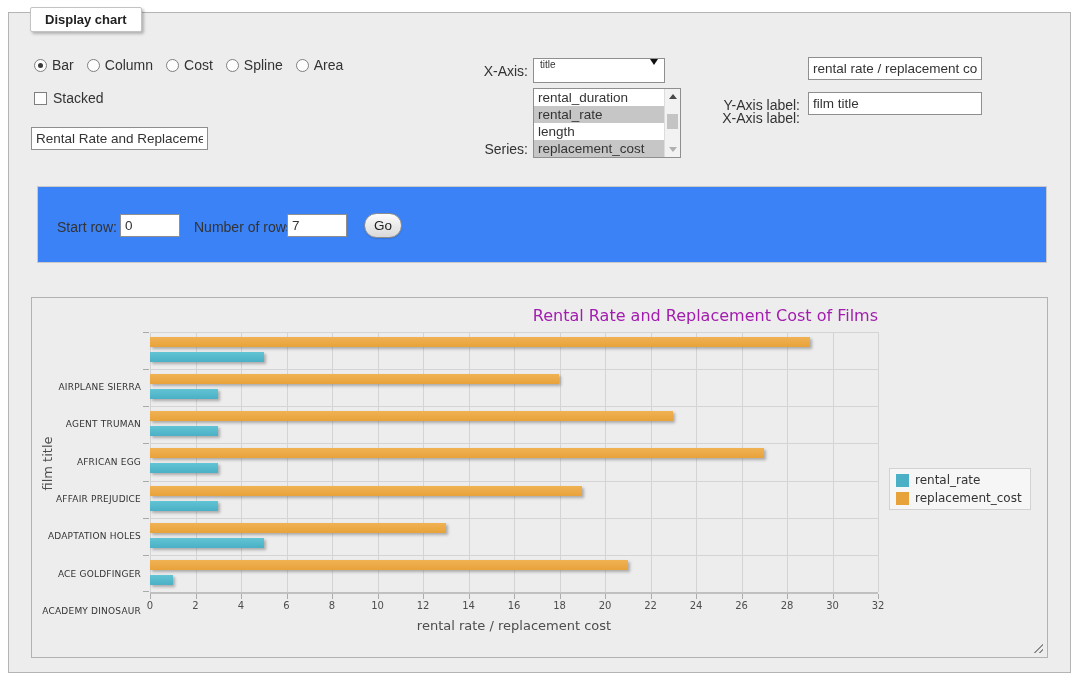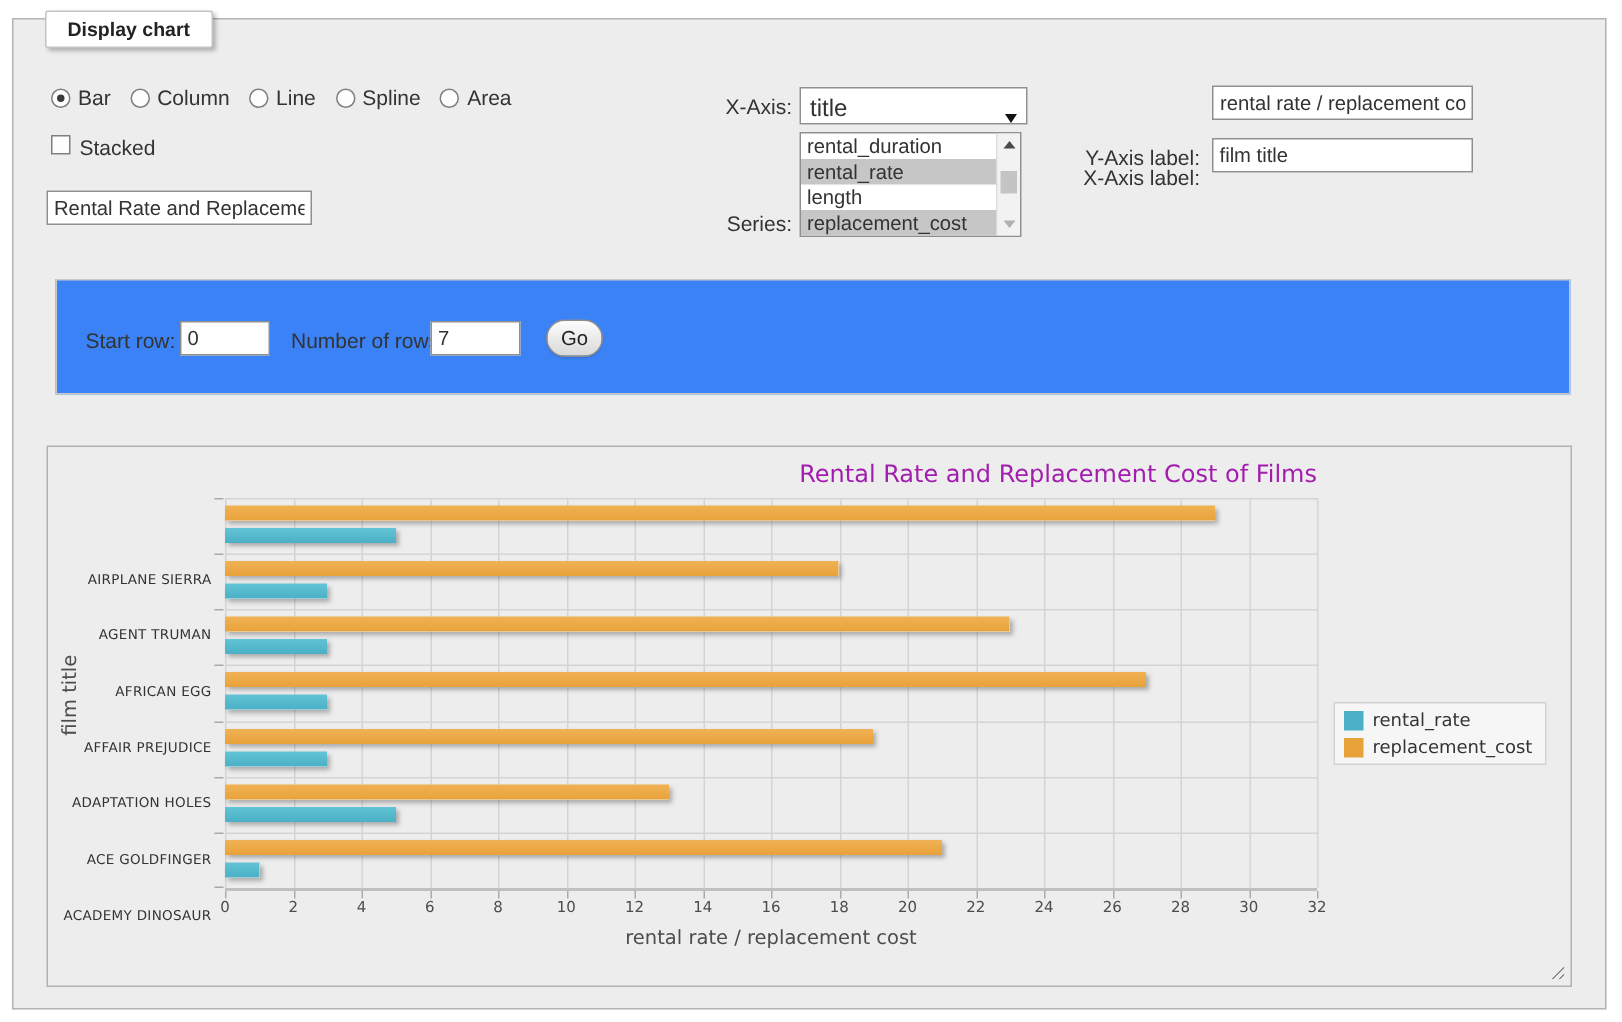--- a/index.html
+++ b/index.html
@@ -12,33 +12,33 @@
   .legend-tab { position:absolute; left:30px; top:7px; z-index:5; background:#ffffff;
                 border:1px solid #c3c3c3; border-radius:2px; padding:4px 14px;
                 font-size:13px; font-weight:bold; color:#222;
                 box-shadow:2px 2px 3px rgba(0,0,0,0.25); }
 
   
   .rgroup { position:absolute; left:25px; top:44px; display:flex; align-items:center; gap:13px; font-size:14px; }
   .rgroup-item { display:flex; align-items:center; gap:5px; cursor:default; }
   .radio { width:13px; height:13px; border:1px solid #7f7f7f; border-radius:50%; background:#fdfdfd; position:relative; flex:none; }
   .radio.checked::after { content:''; position:absolute; left:3px; top:3px; right:3px; bottom:3px; background:#3a3a3a; border-radius:50%; }
-  .stacked-row { position:absolute; left:25px; top:77px; display:flex; gap:6px; font-size:14px; }
+  .stacked-row { position:absolute; left:25px; top:77px; display:flex; align-items:center; gap:6px; font-size:14px; }
   .checkbox { width:13px; height:13px; border:1px solid #7f7f7f; background:#fdfdfd; flex:none; }
 
   .tbox { position:absolute; border:1px solid #8f8f8f; background:#ffffff; color:#333;
           font-family:"Liberation Sans", sans-serif; font-size:13.5px; padding:0 4px;
           white-space:nowrap; overflow:hidden; }
   input.tbox { outline:none; }
 
   .form-label { position:absolute; font-size:14px; color:#333; text-align:right; }
 
   
-  .select { position:absolute; left:524px; top:45px; width:152px; height:25px; background:#fff;
-            border:1px solid #8f8f8f; font-size:16px; display:flex; align-items:flex-end; padding:0 6px; }
+  .select { position:absolute; left:524px; top:45px; width:132px; height:25px; background:#fff;
+            border:1px solid #8f8f8f; font-size:10px; display:flex; align-items:flex-start; padding:0 6px; }
   .select .caret { margin-left:auto; width:0; height:0; border-left:4px solid transparent;
                    border-right:4px solid transparent; border-top:6px solid #111; }
 
   
   .listbox { position:absolute; left:524px; top:75px; width:148px; height:70px; background:#fff;
              border:1px solid #8f8f8f; overflow:hidden; }
   .lb-items { position:absolute; left:0; top:0; right:16px; bottom:0; }
   .lb-item { height:17px; line-height:17px; font-size:13.5px; padding-left:4px; white-space:nowrap; }
   .lb-item.sel { background:#c6c6c6; }
   .lb-sb { position:absolute; right:0; top:0; width:16px; height:100%; background:#f2f2f2; border-left:1px solid #dcdcdc; }
@@ -98,21 +98,21 @@
       <span class="rgroup-item">
         <span class="radio checked"></span>
         <span>Bar</span>
       </span>
       <span class="rgroup-item">
         <span class="radio"></span>
         <span>Column</span>
       </span>
       <span class="rgroup-item">
         <span class="radio"></span>
-        <span>Line</span>
+        <span>Cost</span>
       </span>
       <span class="rgroup-item">
         <span class="radio"></span>
         <span>Spline</span>
       </span>
       <span class="rgroup-item">
         <span class="radio"></span>
         <span>Area</span>
       </span>
     </div>

